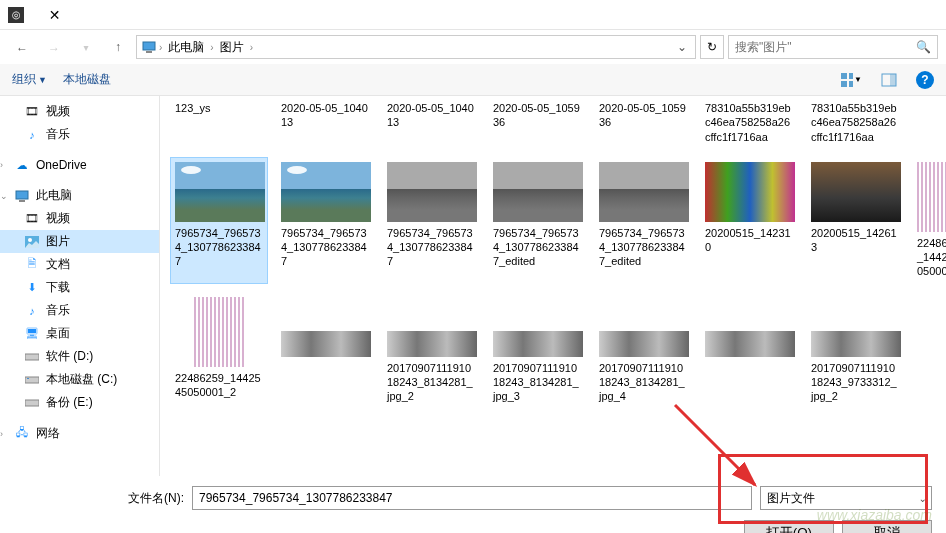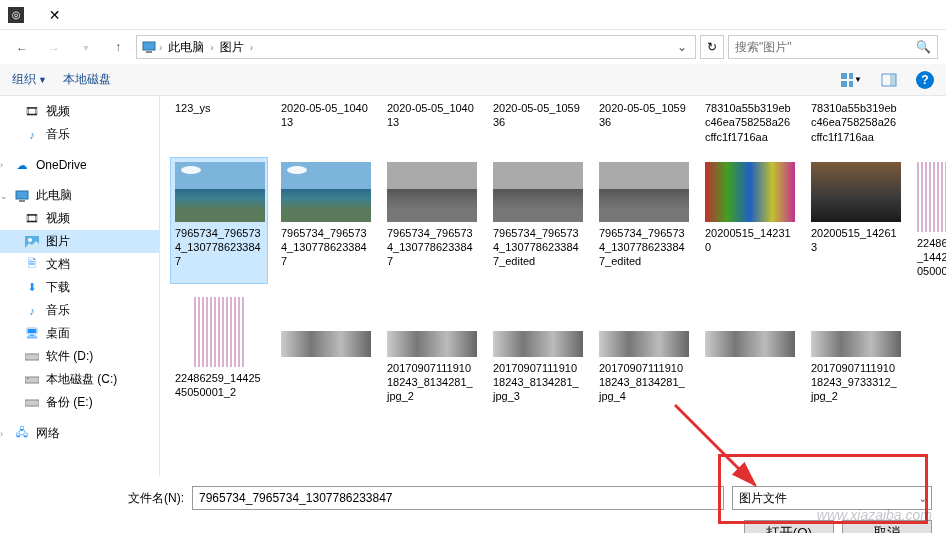--- a/index.html
+++ b/index.html
@@ -50,21 +50,21 @@
 .thumb.colorful { background: linear-gradient(90deg, #c03030 0%, #40a020 25%, #2060c0 50%, #c0c030 75%, #c03090 100%); }
 .thumb.dim { background: linear-gradient(to bottom, #7a5a3a 0%, #3a3a3a 60%, #1a1a1a 100%); }
 .thumb.bw-wide { height: 26px; margin-top: 34px; background: linear-gradient(to right, #ccc, #777, #bbb, #666); }
 .fname { font-size: 11px; line-height: 1.3; word-break: break-all; }
 .file.partial .fname { margin-top: -2px; }
 
 .footer { padding: 10px 14px; display: flex; flex-direction: column; gap: 10px; }
 .fn-row { display: flex; align-items: center; gap: 8px; }
 .fn-label { white-space: nowrap; }
 .fn-input { flex: 1; height: 24px; border: 1px solid #999; padding: 0 6px; font-size: 12px; }
-.filter { width: 200px; height: 24px; border: 1px solid #999; display: flex; align-items: center; padding: 0 6px; cursor: pointer; position: relative; }
+.filter { width: 172px; height: 24px; border: 1px solid #999; display: flex; align-items: center; padding: 0 6px; cursor: pointer; position: relative; }
 .filter-drop { position: absolute; right: 4px; color: #555; font-size: 10px; }
 .btn-row { display: flex; justify-content: flex-end; gap: 8px; }
 .btn { width: 90px; height: 26px; border: 1px solid #999; background: #e1e1e1; cursor: pointer; display: flex; align-items: center; justify-content: center; }
 .red-mark { position: absolute; border: 3px solid #e03030; pointer-events: none; }
 .red-box { left: 718px; top: 454px; width: 210px; height: 70px; }
 .arrow { position: absolute; pointer-events: none; }
 
 svg { display: block; }
 </style>
 </head>
@@ -323,13 +323,13 @@
 
 <div class="red-mark red-box"></div>
 <svg class="arrow" style="left:670px;top:400px" width="110" height="100">
   <defs>
       <marker id="ah" markerWidth="10" markerHeight="10" refX="8" refY="3" orient="auto">
         <path d="M0,0 L0,6 L9,3 z" fill="#e03030"></path>
       </marker>
     </defs>
   <line x1="5" y1="5" x2="85" y2="85" stroke="#e03030" stroke-width="3" marker-end="url(#ah)"></line>
 </svg>
-<div style="position:absolute;right:14px;bottom:10px;opacity:.25;font-size:14px;color:#0f172a;font-style:italic">www.xiazaiba.com</div>
+<div style="position:absolute;right:14px;bottom:10px;opacity:.25;font-size:14px;color:#4d7c0f;font-style:italic">www.xiazaiba.com</div>
 
 </body></html>

